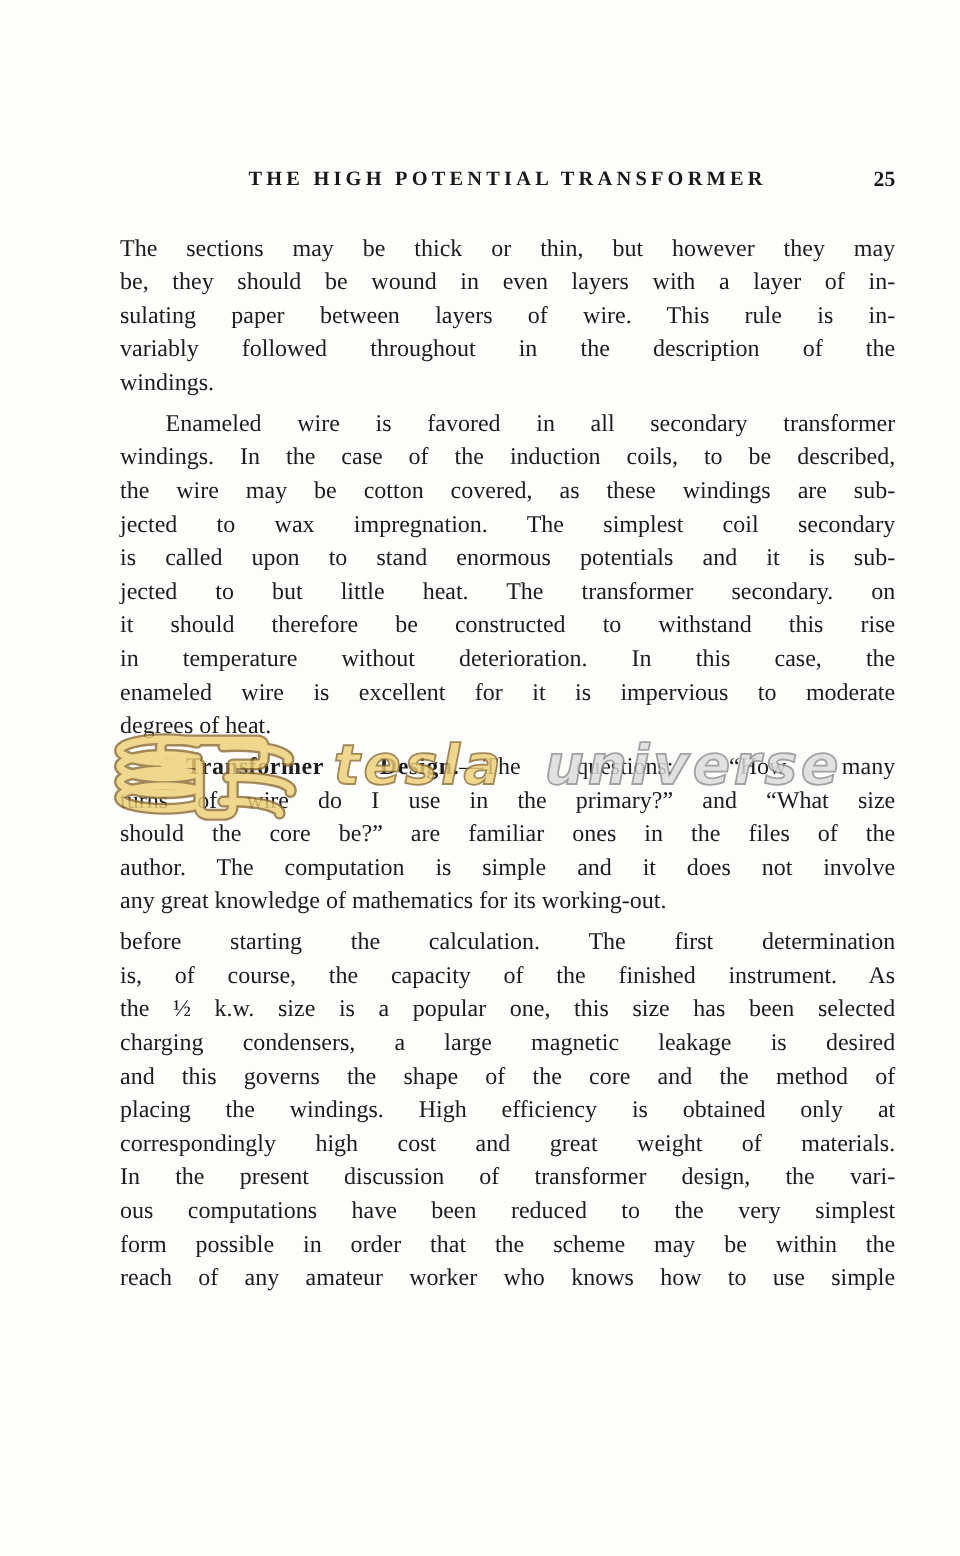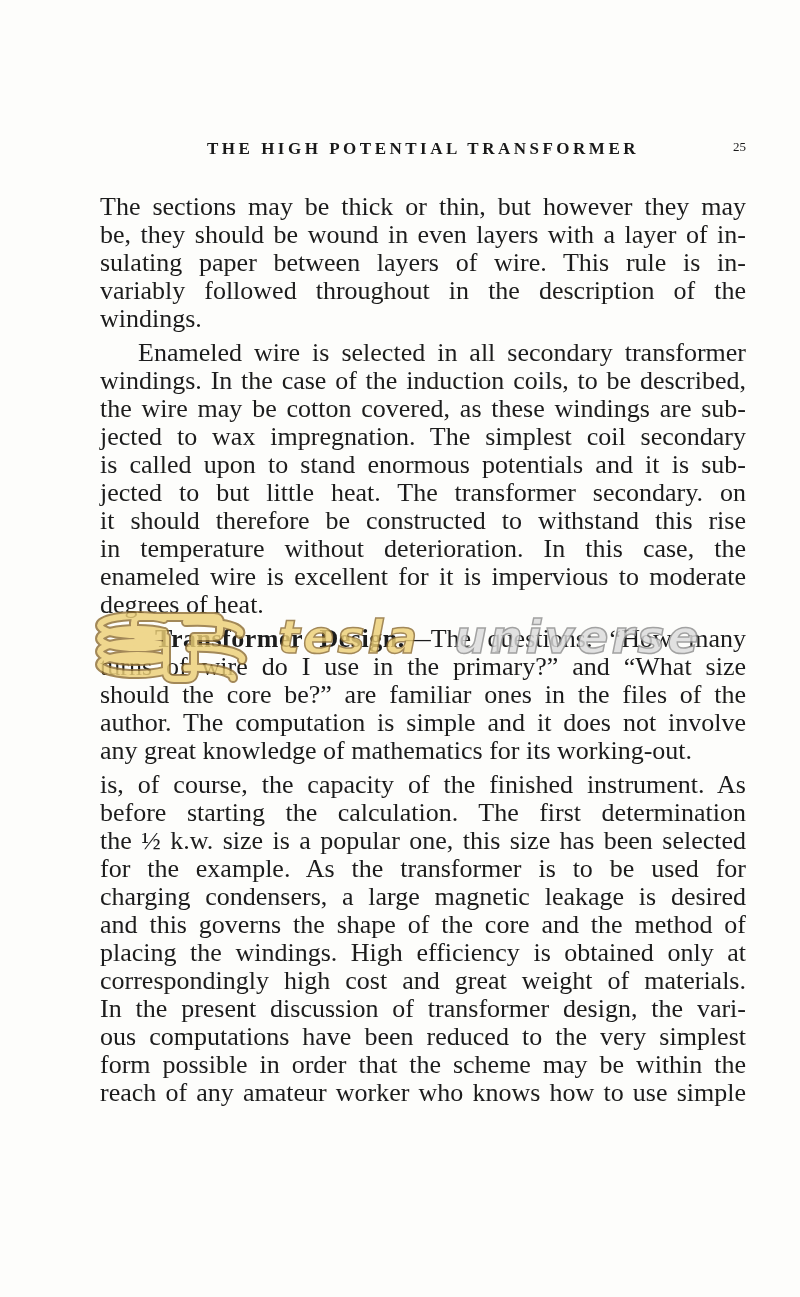--- a/index.html
+++ b/index.html
@@ -27,30 +27,30 @@
     text-align: center;
     font-size: 17px;
     letter-spacing: 3.5px;
     font-weight: 600;
     color: #191919;
   }
   .page-number {
     position: absolute;
     right: 0;
     top: 0;
-    font-size: 13px;
-    font-weight: 400;
+    font-size: 18px;
+    font-weight: 700;
     color: #191919;
   }
   .page-text {
     position: absolute;
     left: 100px;
     top: 193px;
     width: 646px;
-    font-size: 26px;
+    font-size: 20px;
   }
   .paragraph {
     margin: 0 0 6px 0;
     padding: 0;
   }
   .line {
     display: block;
     height: 28px;
     line-height: 28px;
     text-align: justify;
@@ -109,43 +109,42 @@
 <main class="page-text">
 
 <p class="paragraph">
       <span class="line">The sections may be thick or thin, but however they may</span>
       <span class="line">be, they should be wound in even layers with a layer of in-</span>
       <span class="line">sulating paper between layers of wire. This rule is in-</span>
       <span class="line">variably followed throughout in the description of the</span>
       <span class="line last">windings.</span>
     </p>
     <p class="paragraph">
-      <span class="line indent">Enameled wire is selected in all secondary transformer</span>
+      <span class="line indent">Enameled wire is favored in all secondary transformer</span>
       <span class="line">windings. In the case of the induction coils, to be described,</span>
       <span class="line">the wire may be cotton covered, as these windings are sub-</span>
       <span class="line">jected to wax impregnation. The simplest coil secondary</span>
       <span class="line">is called upon to stand enormous potentials and it is sub-</span>
       <span class="line">jected to but little heat. The transformer secondary. on</span>
       <span class="line">it should therefore be constructed to withstand this rise</span>
       <span class="line">in temperature without deterioration. In this case, the</span>
       <span class="line">enameled wire is excellent for it is impervious to moderate</span>
       <span class="line last">degrees of heat.</span>
     </p>
     <p class="paragraph">
       <span class="line indent"><strong>Transformer Design.</strong>—The questions: “How many</span>
       <span class="line">turns of wire do I use in the primary?” and “What size</span>
       <span class="line">should the core be?” are familiar ones in the files of the</span>
       <span class="line">author. The computation is simple and it does not involve</span>
       <span class="line last">any great knowledge of mathematics for its working-out.</span>
     </p>
     <p class="paragraph">
+      <span class="line">before starting the calculation. The first determination</span>
       <span class="line">is, of course, the capacity of the finished instrument. As</span>
-      <span class="line">before starting the calculation. The first determination</span>
       <span class="line">the ½ k.w. size is a popular one, this size has been selected</span>
-      <span class="line">for the example. As the transformer is to be used for</span>
       <span class="line">charging condensers, a large magnetic leakage is desired</span>
       <span class="line">and this governs the shape of the core and the method of</span>
       <span class="line">placing the windings. High efficiency is obtained only at</span>
       <span class="line">correspondingly high cost and great weight of materials.</span>
       <span class="line">In the present discussion of transformer design, the vari-</span>
       <span class="line">ous computations have been reduced to the very simplest</span>
       <span class="line">form possible in order that the scheme may be within the</span>
       <span class="line">reach of any amateur worker who knows how to use simple</span>
     </p>
   </main>

